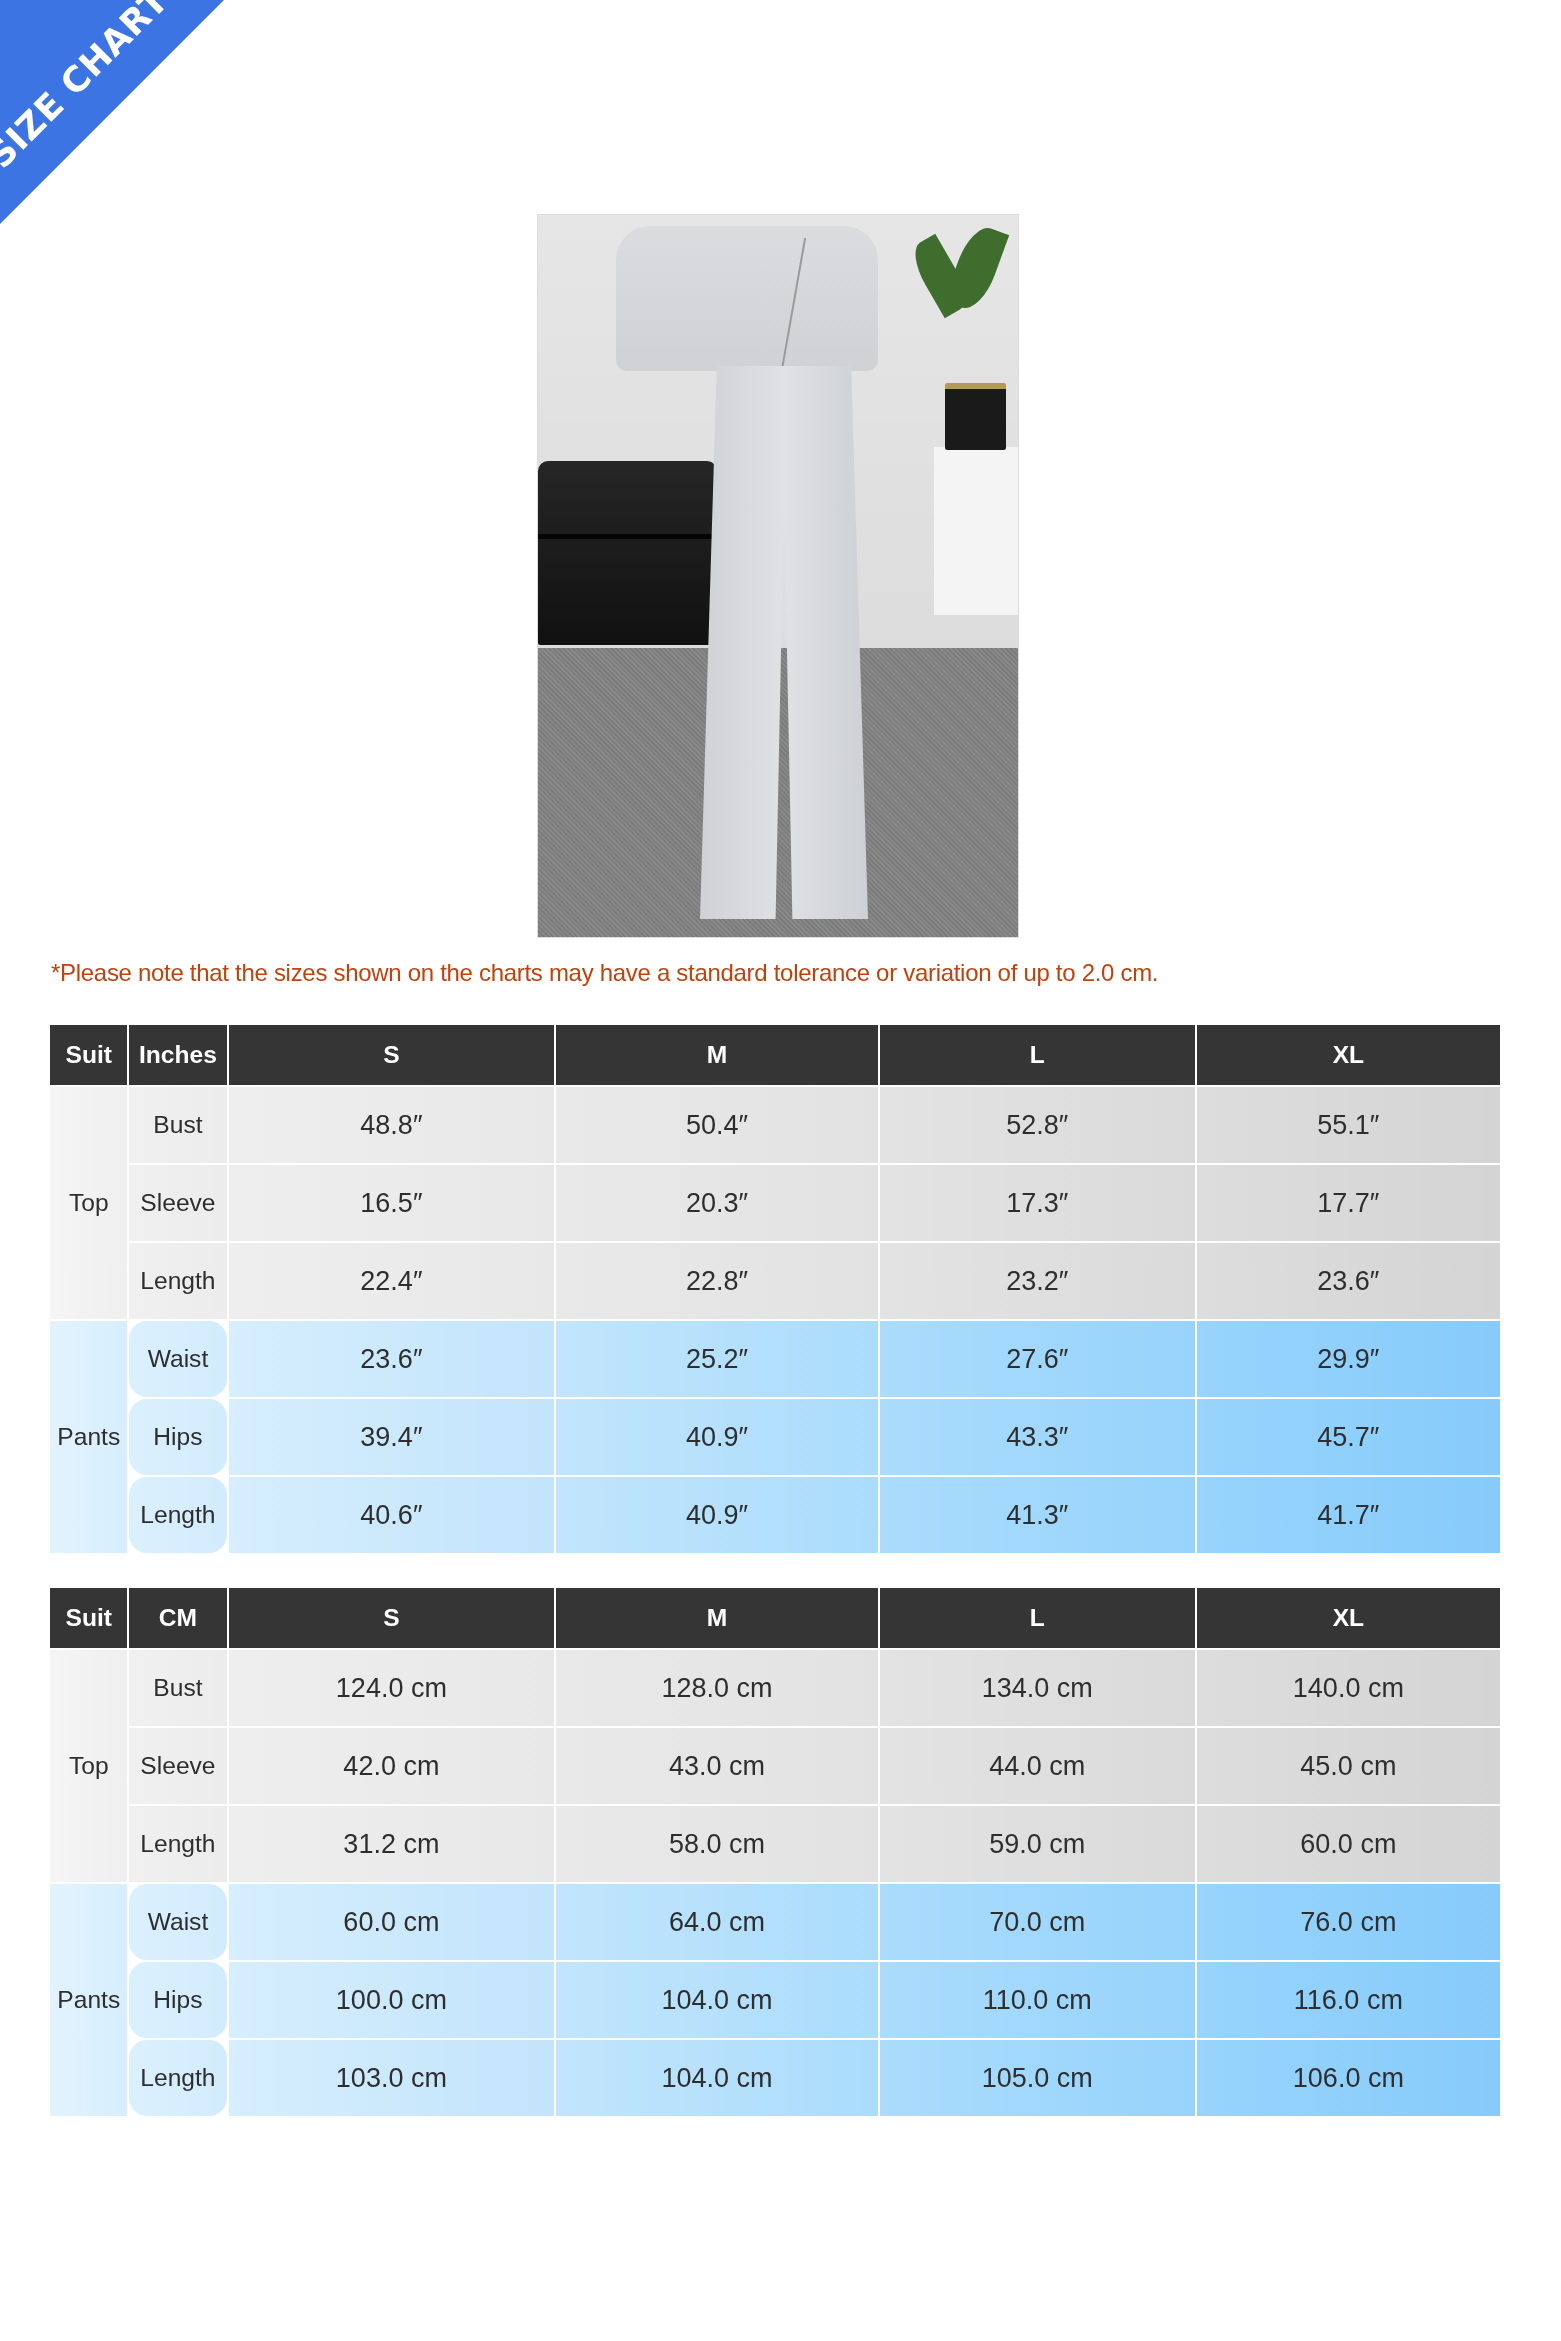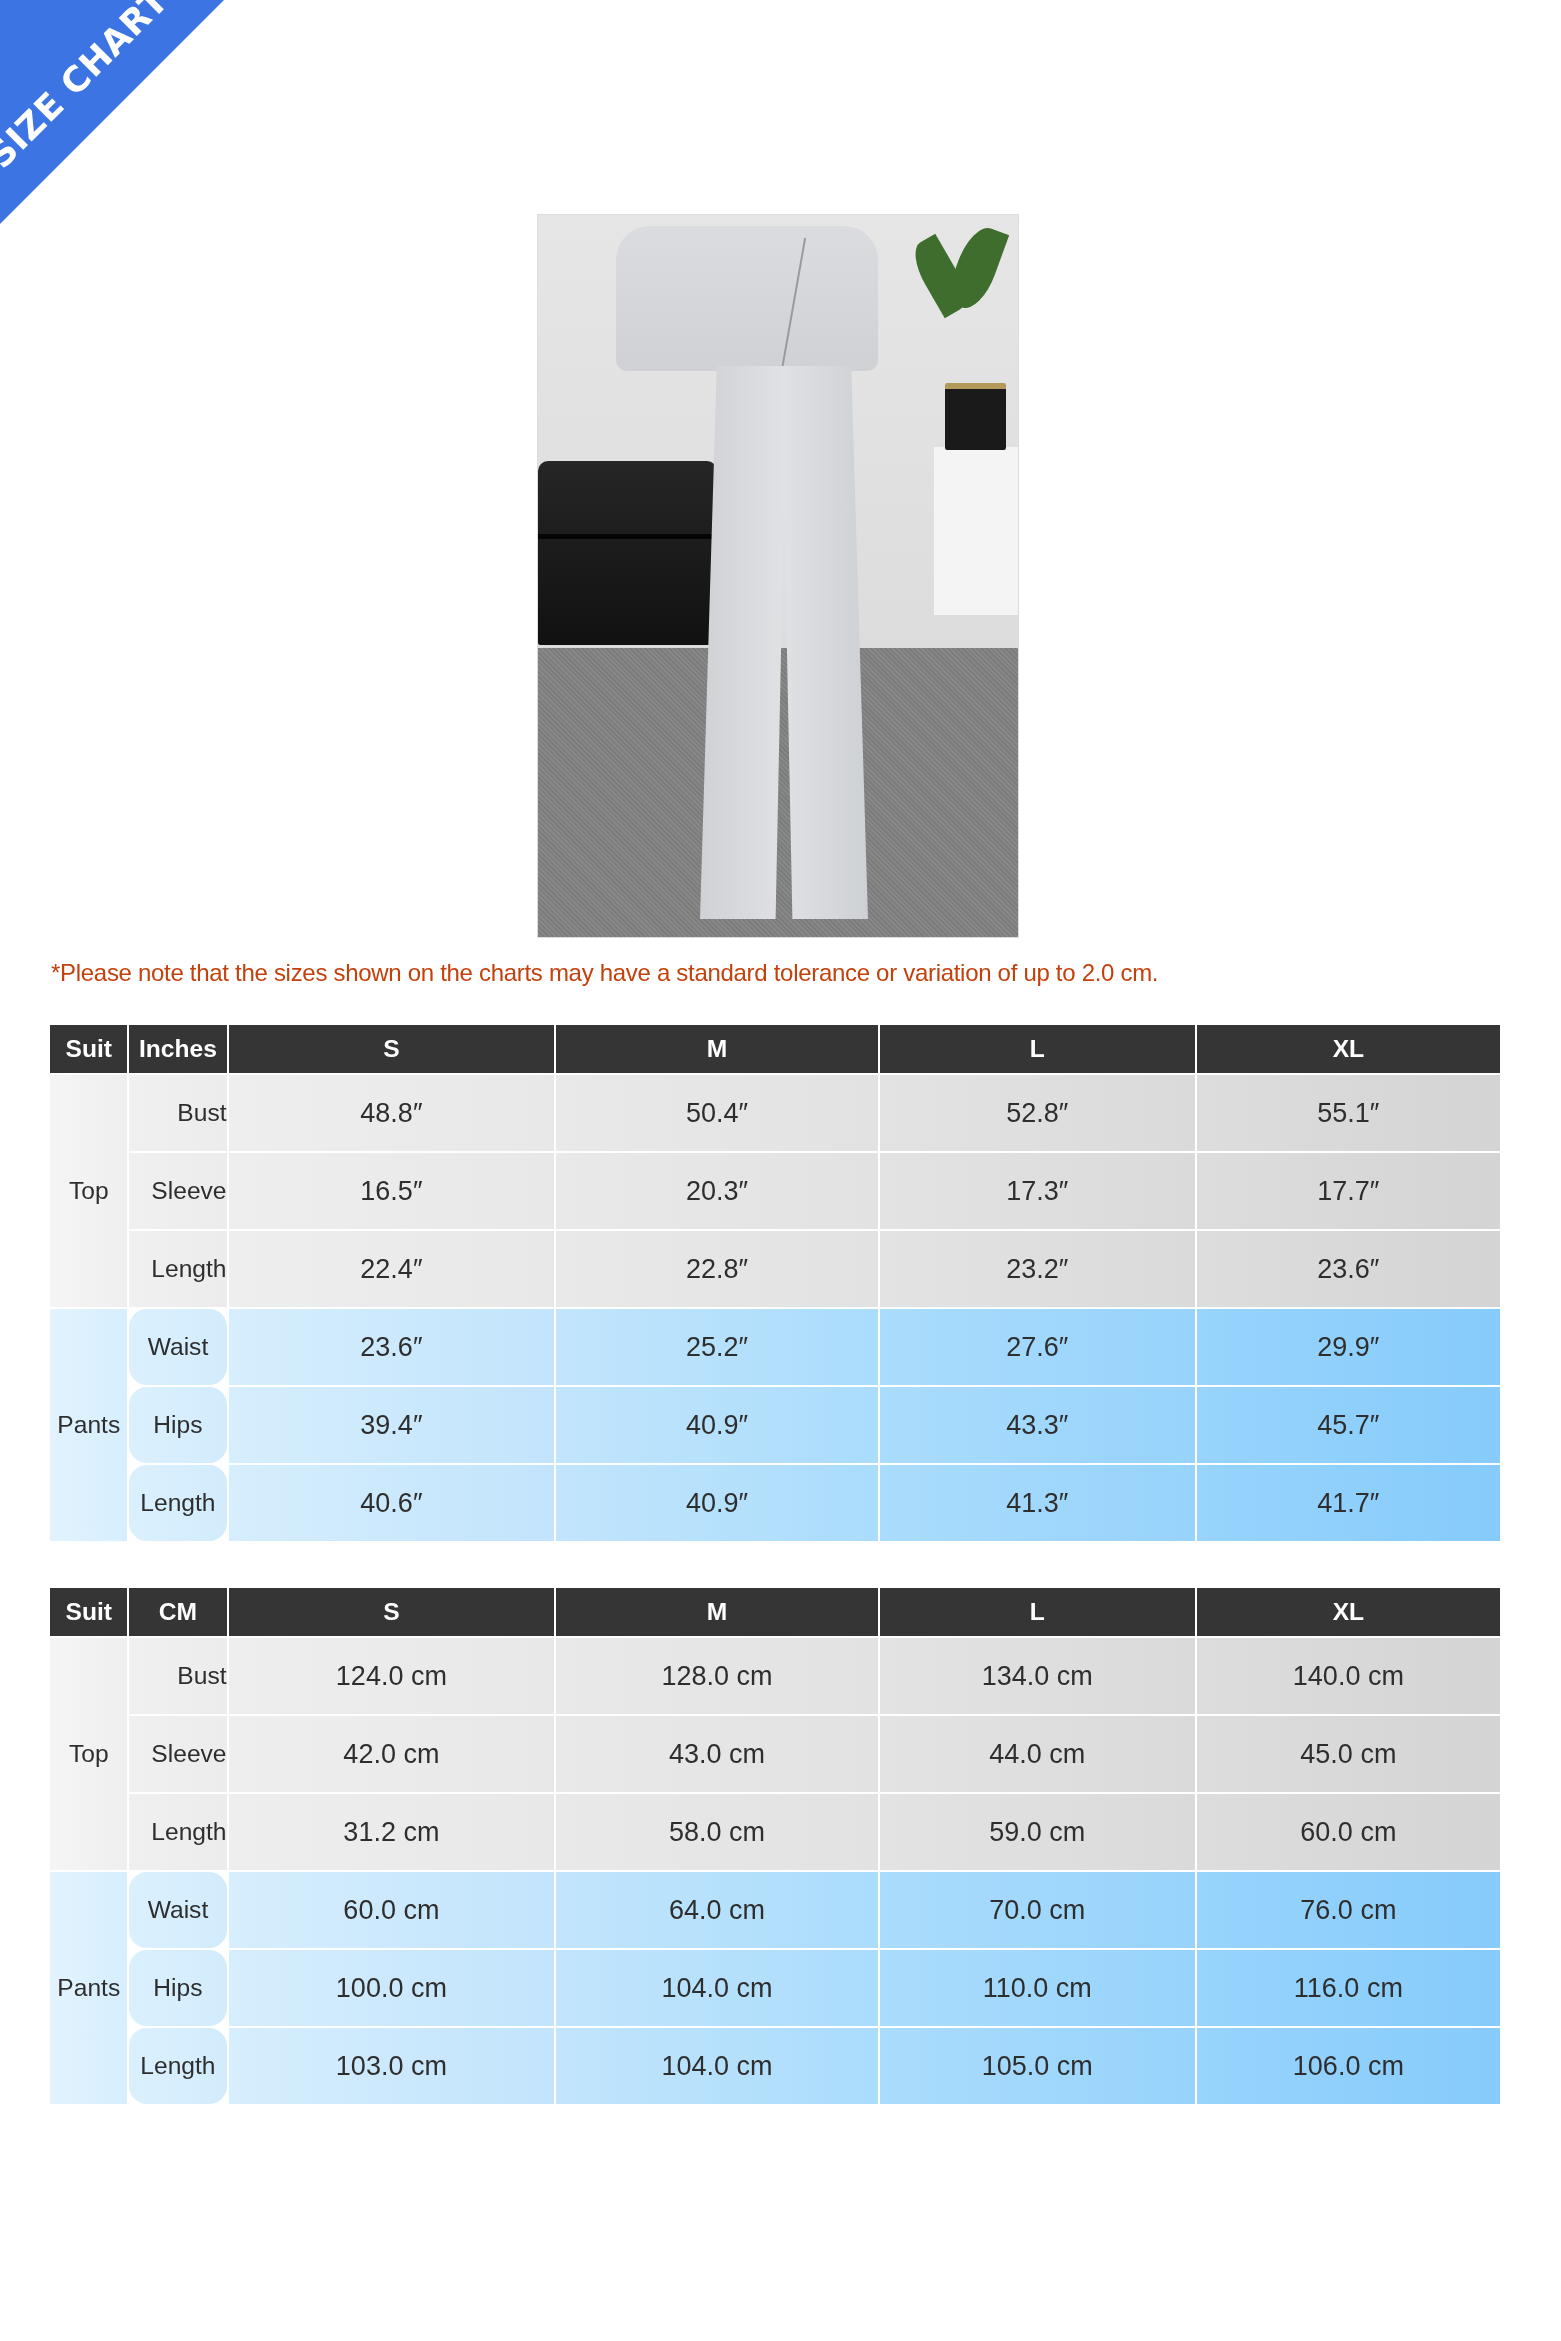--- a/index.html
+++ b/index.html
@@ -55,30 +55,30 @@
 
   
   .size-table {
     position: absolute; left: 51px; width: 1454px;
     border-collapse: separate; border-spacing: 2.8px 2.8px;
     margin-left: -2.8px;
     table-layout: fixed;
   }
   .size-table th {
     background: #353535; color: #ffffff; font-weight: 700;
-    font-size: 24.6px; height: 48px; padding: 0; text-align: center;
+    font-size: 24.6px; height: 60px; padding: 0; text-align: center;
   }
   .size-table td {
     height: 76px; padding: 0; text-align: center; font-size: 27px; color: #2e2e2e;
   }
   .size-table td.group, .size-table td.measure { font-size: 24.6px; }
   .row-grey td { background: linear-gradient(90deg,#efefef,#e6e6e6); }
   .row-blue td { background: linear-gradient(90deg,#d3ecfc,#c3e4fb); }
   .row-grey td.c0 { background: linear-gradient(90deg,#f5f5f5,#efefef); }
-  .row-grey td.c1 { background: linear-gradient(90deg,#f0f0f0,#ececec); text-align: right; }
+  .row-grey td.c1 { background: linear-gradient(90deg,#f0f0f0,#ececec); }
   .row-grey td.c2 { background: linear-gradient(90deg,#eeeeee,#e8e8e8); }
   .row-grey td.c3 { background: linear-gradient(90deg,#e9e9e9,#e2e2e2); }
   .row-grey td.c4 { background: linear-gradient(90deg,#e3e3e3,#dadada); }
   .row-grey td.c5 { background: linear-gradient(90deg,#dddddd,#d4d4d4); }
   .row-blue td.c0 { background: linear-gradient(90deg,#e2f3fe,#d6eefd); }
   .row-blue td.c1 { background: linear-gradient(90deg,#dbf0fd,#d2ecfd); border-radius: 18px; }
   .row-blue td.c2 { background: linear-gradient(90deg,#d6eefd,#c2e4fc); }
   .row-blue td.c3 { background: linear-gradient(90deg,#c2e5fc,#aadcfc); }
   .row-blue td.c4 { background: linear-gradient(90deg,#aadcfc,#97d3fc); }
   .row-blue td.c5 { background: linear-gradient(90deg,#98d4fc,#86cbfb); }

